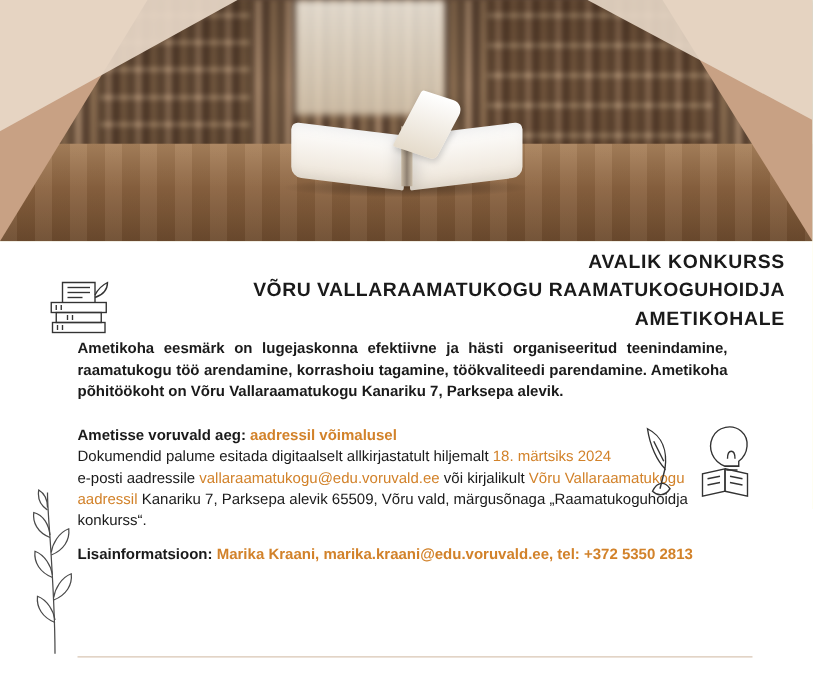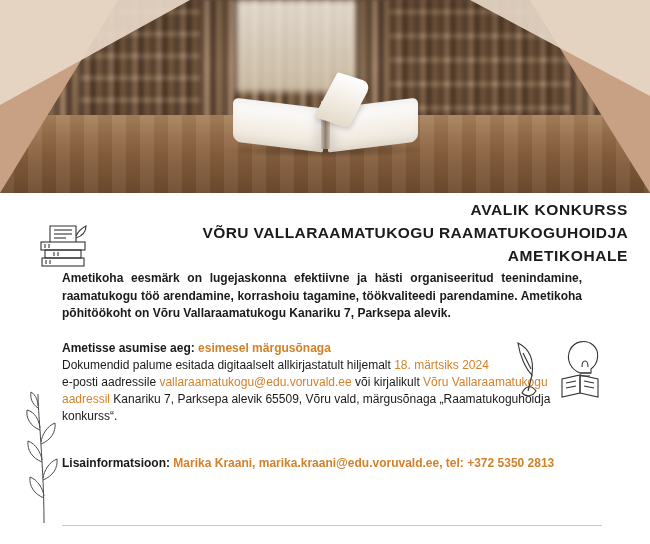--- a/index.html
+++ b/index.html
@@ -215,21 +215,21 @@
   .para {
     margin-top: 17px;
     font-weight: bold;
   }
   .accent { color: #d2822a; }
   .detail {
     font-weight: normal;
     line-height: 17px;
   }
   .last-line {
-    margin-top: 30px;
+    margin-top: 10px;
     font-weight: bold;
   }
 
   
   .deco-books {
     position: absolute;
     left: 36px;
     top: 216px;
     width: 56px;
     height: 60px;
@@ -288,22 +288,22 @@
       <div class="h-line1">AVALIK KONKURSS</div>
       <div class="h-line2">VÕRU VALLARAAMATUKOGU RAAMATUKOGUHOIDJA</div>
       <div class="h-line3">AMETIKOHALE</div>
     </div>
 
     <div class="body-block">
 
       <div class="para-justify">Ametikoha eesmärk on lugejaskonna efektiivne ja hästi organiseeritud teenindamine, raamatukogu töö arendamine, korrashoiu tagamine, töökvaliteedi parendamine. Ametikoha põhitöökoht on Võru Vallaraamatukogu Kanariku 7, Parksepa alevik.</div>
 
       <div class="para">
-        <span>Ametisse asumise aeg:</span>
-        <span class="accent">esimesel märgusõnaga</span>
+        <span>Ametisse voruvald aeg:</span>
+        <span class="accent">aadressil võimalusel</span>
       </div>
 
 
       <div class="detail">
         <span>Dokumendid palume esitada digitaalselt allkirjastatult hiljemalt </span><span class="accent">18. märtsiks 2024</span><br>
         <span>e-posti aadressile </span><span class="accent">vallaraamatukogu@edu.voruvald.ee</span><span> või kirjalikult </span><span class="accent">Võru Vallaraamatukogu aadressil</span><span> Kanariku 7, Parksepa alevik 65509, Võru vald, märgusõnaga „Raamatukoguhoidja konkurss“.</span>
       </div>
 
       <div class="last-line">
         <span>Lisainformatsioon:</span>

